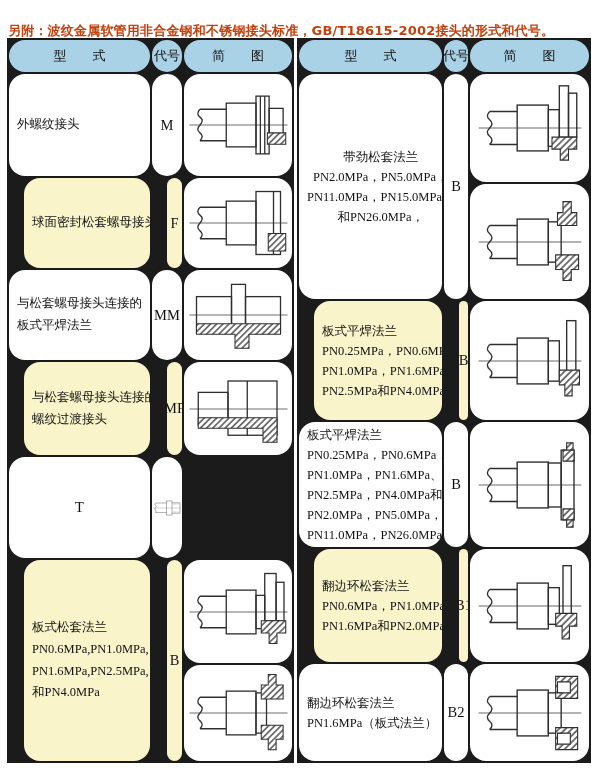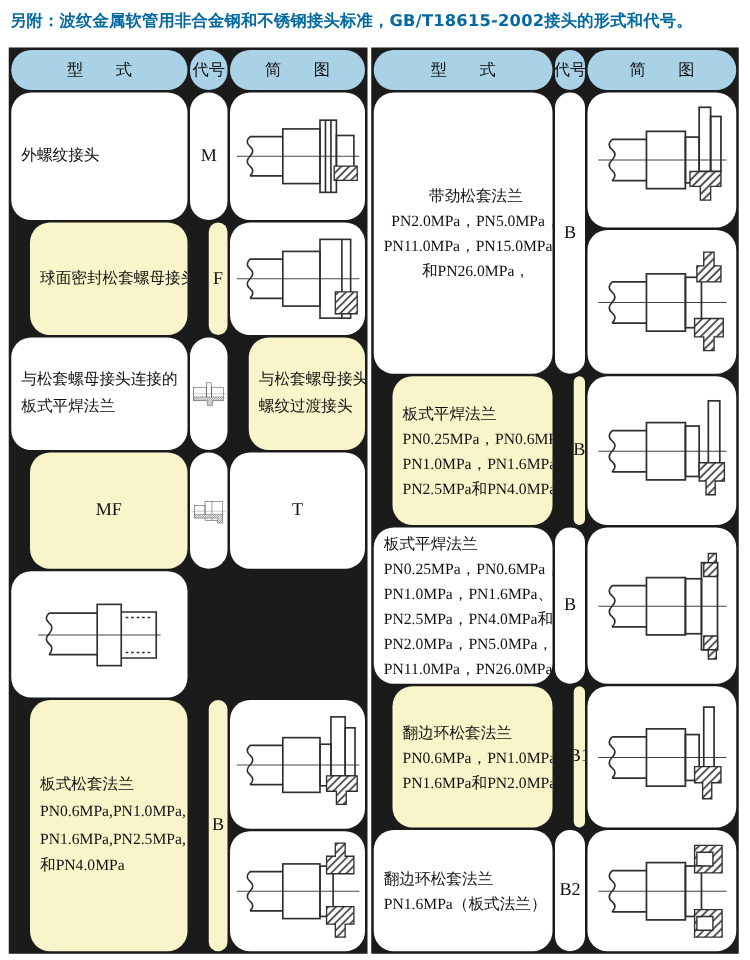--- a/index.html
+++ b/index.html
@@ -1,20 +1,20 @@
 <!DOCTYPE html>
 <html style="--header-bg: #aad2e6; --highlight-bg: #f9f4c9; --border: #1b1b1b;"><head>
 <meta charset="utf-8">
 <style>
   html,body{margin:0;padding:0;background:#fff;}
   .page{position:relative;width:600px;height:768px;background:#fff;overflow:hidden;
         font-family:"Liberation Serif","DejaVu Serif",serif;color:#111;}
-  .title{position:absolute;left:8px;top:8px;width:588px;
+  .title{position:absolute;left:8px;top:22px;width:588px;
          font-family:"DejaVu Sans","Liberation Sans",sans-serif;
-         font-size:13px;font-weight:bold;color:#0369a1;letter-spacing:0.2px;}
+         font-size:13px;font-weight:bold;color:#c2410c;letter-spacing:0.2px;}
   .tbl{position:absolute;display:grid;background:var(--border,#1b1b1b);
        padding:2px;gap:2px;box-sizing:border-box;}
   .tbl-l{left:7px;top:38px;width:287px;height:725px;
          grid-template-columns:141px 30px 108px;
          grid-template-rows:32px 102px 90px 90px 93px 101px 103px 96px;}
   .tbl-r{left:297px;top:38px;width:294px;height:725px;
          grid-template-columns:143px 24px 119px;
          grid-template-rows:32px 108px 115px 119px 125px 113px 97px;}
   .c{background:#fff;display:flex;align-items:center;overflow:hidden;border-radius:16px;}
   .c.h{justify-content:center;background:var(--header-bg,#aad2e6);
@@ -81,20 +81,21 @@
         <path class="cl" d="M4 48 H116"></path>
           <use href="#gp"></use>
         <rect x="80" y="12" width="28" height="72"></rect>
           <path d="M100 12 V84"></path>
         <path class="hz" d="M94 60 h20 v20 h-20 z"></path>
       </svg>
     </div>
 
     <div class="c t">与松套螺母接头连接的
 板式平焊法兰</div>
+    <div class="c code">MM</div>
     <div class="c dgc">
       <svg class="dg" viewBox="0 0 120 96">
         <path class="cl" d="M4 48 H116"></path>
         <rect x="12" y="27" width="40" height="42"></rect>
         <rect x="52" y="13" width="16" height="56"></rect>
         <rect x="68" y="27" width="40" height="42"></rect>
         <path class="hz" d="M12 58 H108 V70 H72 V86 H56 V70 H12 Z"></path>
       </svg>
     </div>
 

